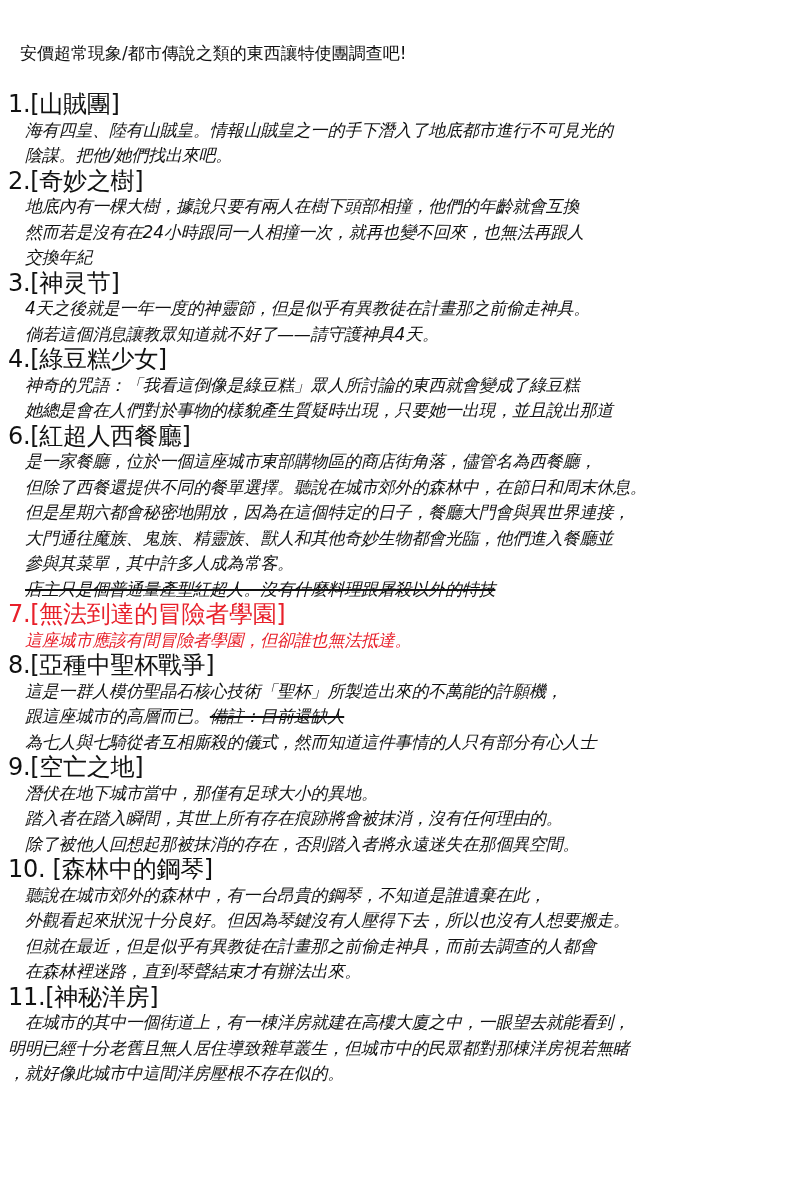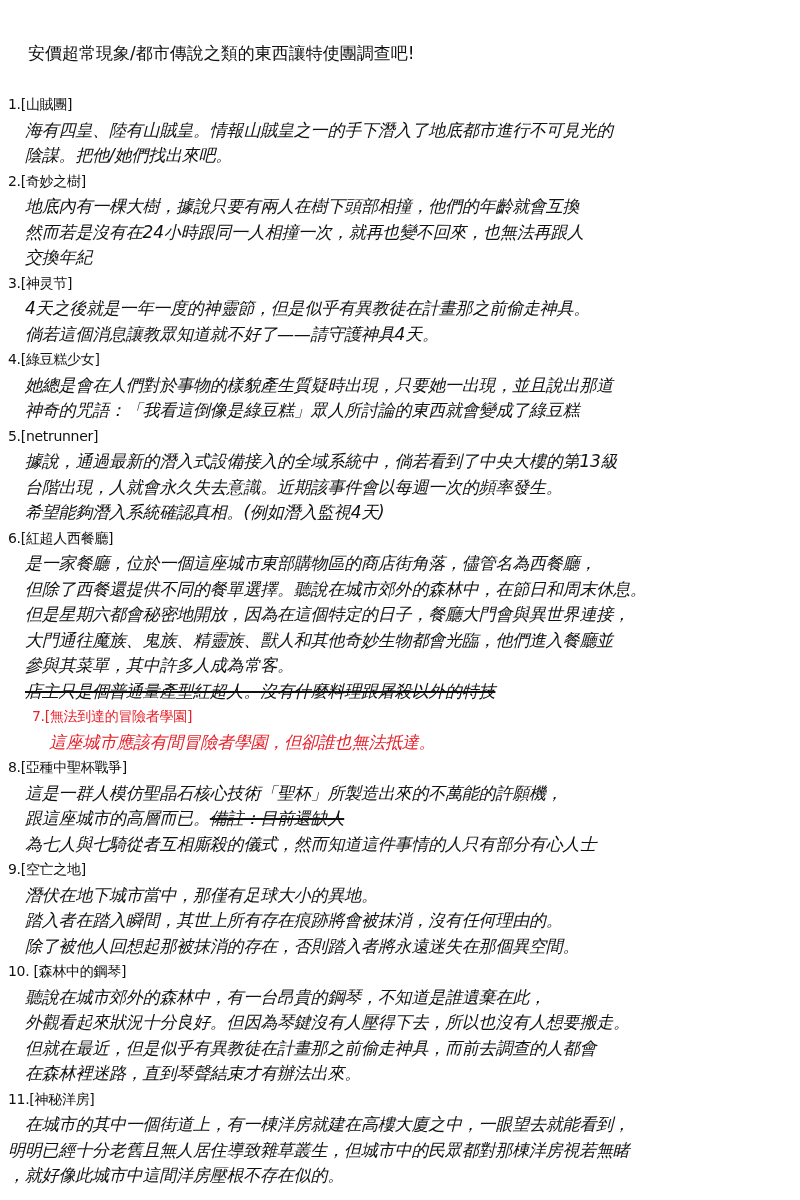--- a/index.html
+++ b/index.html
@@ -4,27 +4,27 @@
 <style>
   html, body { margin: 0; padding: 0; background: #ffffff; }
   body {
     width: 800px; height: 1200px; overflow: hidden;
     font-family: "DejaVu Sans", "Liberation Sans", sans-serif;
     color: #111111;
     position: relative;
   }
   .doc { position: absolute; left: 0; top: 0; width: 800px; }
   .intro {
-    position: absolute; left: 28px; top: 42px;
+    position: absolute; left: 20px; top: 42px;
     font-size: 17px; line-height: 22px; white-space: nowrap;
   }
   .list { position: absolute; left: 8px; top: 92px; width: 790px; }
   .item { margin: 0; }
   .item-title {
-    font-size: 14px; line-height: 25.5px; white-space: nowrap;
+    font-size: 24px; line-height: 25.5px; white-space: nowrap;
     letter-spacing: -0.3px;
   }
   .line {
     font-size: 17px; line-height: 25.5px; white-space: nowrap;
     padding-left: 17px; letter-spacing: -0.2px; font-style: italic;
   }
   .line.flush { padding-left: 0; }
   .red { color: #e8202a; }
   .strike { text-decoration: line-through; text-decoration-thickness: 1.5px; }
 </style>
@@ -45,39 +45,33 @@
         <div class="line"><span>然而若是沒有在24小時跟同一人相撞一次，就再也變不回來，也無法再跟人</span></div>
         <div class="line"><span>交換年紀</span></div>
       </div>
       <div class="item">
     <div class="item-title">3.[神灵节]</div>
   <div class="line"><span>4天之後就是一年一度的神靈節，但是似乎有異教徒在計畫那之前偷走神具。</span></div>
         <div class="line"><span>倘若這個消息讓教眾知道就不好了——請守護神具4天。</span></div>
       </div>
       <div class="item">
     <div class="item-title">4.[綠豆糕少女]</div>
-  <div class="line"><span>她總是會在人們對於事物的樣貌產生質疑時出現，只要她一出現，並且說出那道</span></div>
-        <div class="line"><span>神奇的咒語：「我看這倒像是綠豆糕」眾人所討論的東西就會變成了綠豆糕</span></div>
-      </div>
-      <div class="item">
-    <div class="item-title">5.[netrunner]</div>
-  <div class="line"><span>據說，通過最新的潛入式設備接入的全域系統中，倘若看到了中央大樓的第13級</span></div>
-        <div class="line"><span>台階出現，人就會永久失去意識。近期該事件會以每週一次的頻率發生。</span></div>
-        <div class="line"><span>希望能夠潛入系統確認真相。(例如潛入監視4天)</span></div>
+  <div class="line"><span>神奇的咒語：「我看這倒像是綠豆糕」眾人所討論的東西就會變成了綠豆糕</span></div>
+        <div class="line"><span>她總是會在人們對於事物的樣貌產生質疑時出現，只要她一出現，並且說出那道</span></div>
       </div>
       <div class="item">
     <div class="item-title">6.[紅超人西餐廳]</div>
   <div class="line"><span>是一家餐廳，位於一個這座城市東部購物區的商店街角落，儘管名為西餐廳，</span></div>
         <div class="line"><span>但除了西餐還提供不同的餐單選擇。聽說在城市郊外的森林中，在節日和周末休息。</span></div>
         <div class="line"><span>但是星期六都會秘密地開放，因為在這個特定的日子，餐廳大門會與異世界連接，</span></div>
         <div class="line"><span>大門通往魔族、鬼族、精靈族、獸人和其他奇妙生物都會光臨，他們進入餐廳並</span></div>
         <div class="line"><span>參與其菜單，其中許多人成為常客。</span></div>
         <div class="line strike"><span>店主只是個普通量產型紅超人。沒有什麼料理跟屠殺以外的特技</span></div>
       </div>
-      <div class="item red" style="color: rgb(232, 32, 42); margin-left: 24px;">
+      <div class="item red" style="color: rgb(232, 32, 42);">
     <div class="item-title">7.[無法到達的冒險者學園]</div>
   <div class="line"><span>這座城市應該有間冒險者學園，但卻誰也無法抵達。</span></div>
       </div>
       <div class="item">
     <div class="item-title">8.[亞種中聖杯戰爭]</div>
   <div class="line"><span>這是一群人模仿聖晶石核心技術「聖杯」所製造出來的不萬能的許願機，</span></div>
         <div class="line"><span>跟這座城市的高層而已。</span><span class="strike">備註：目前還缺人</span></div>
         <div class="line"><span>為七人與七騎從者互相廝殺的儀式，然而知道這件事情的人只有部分有心人士</span></div>
       </div>
       <div class="item">

